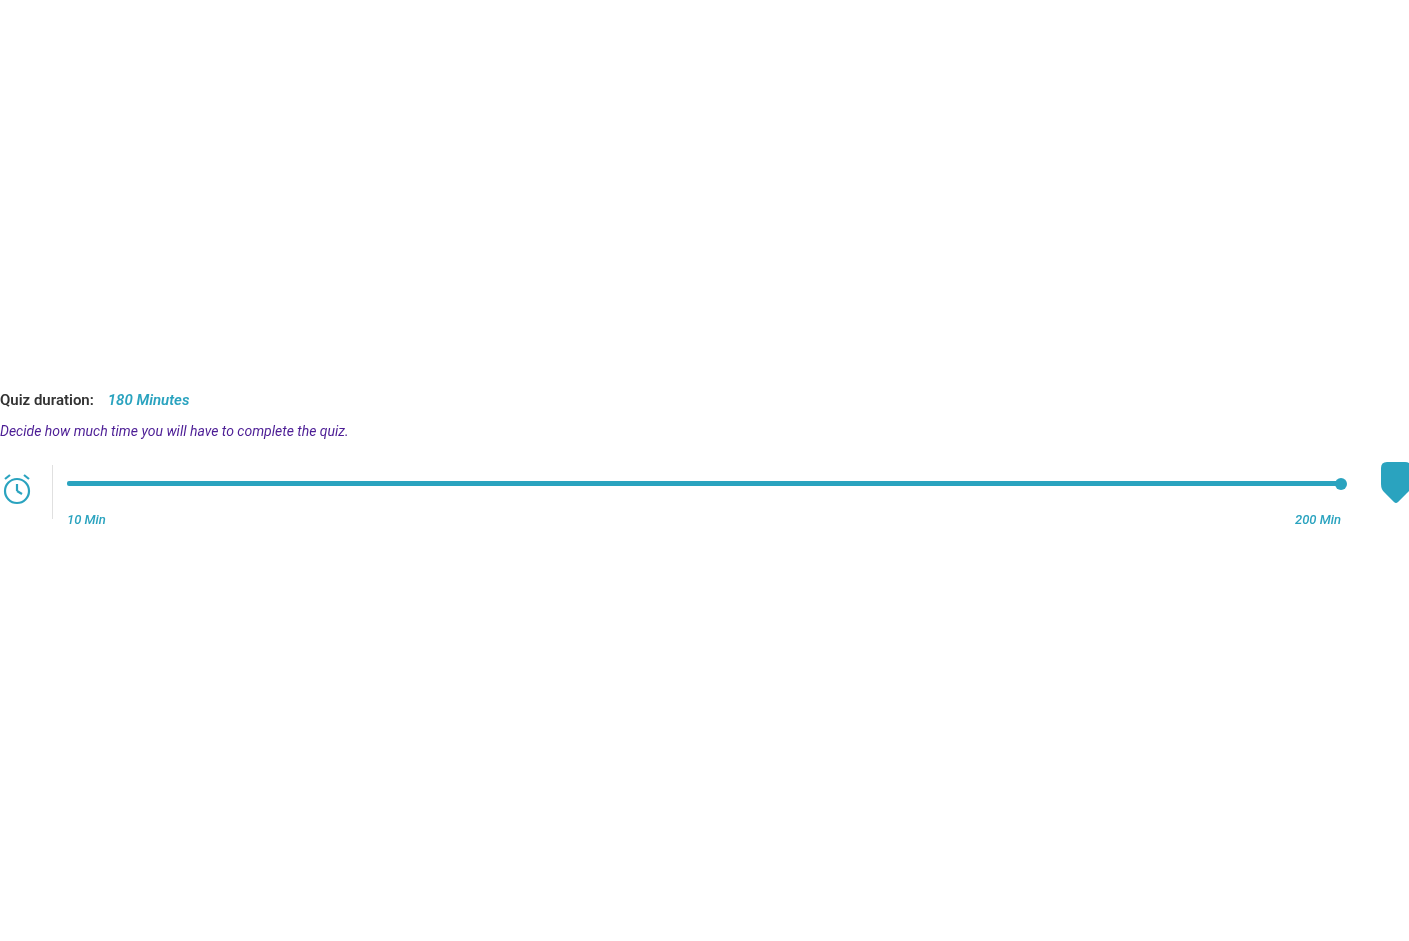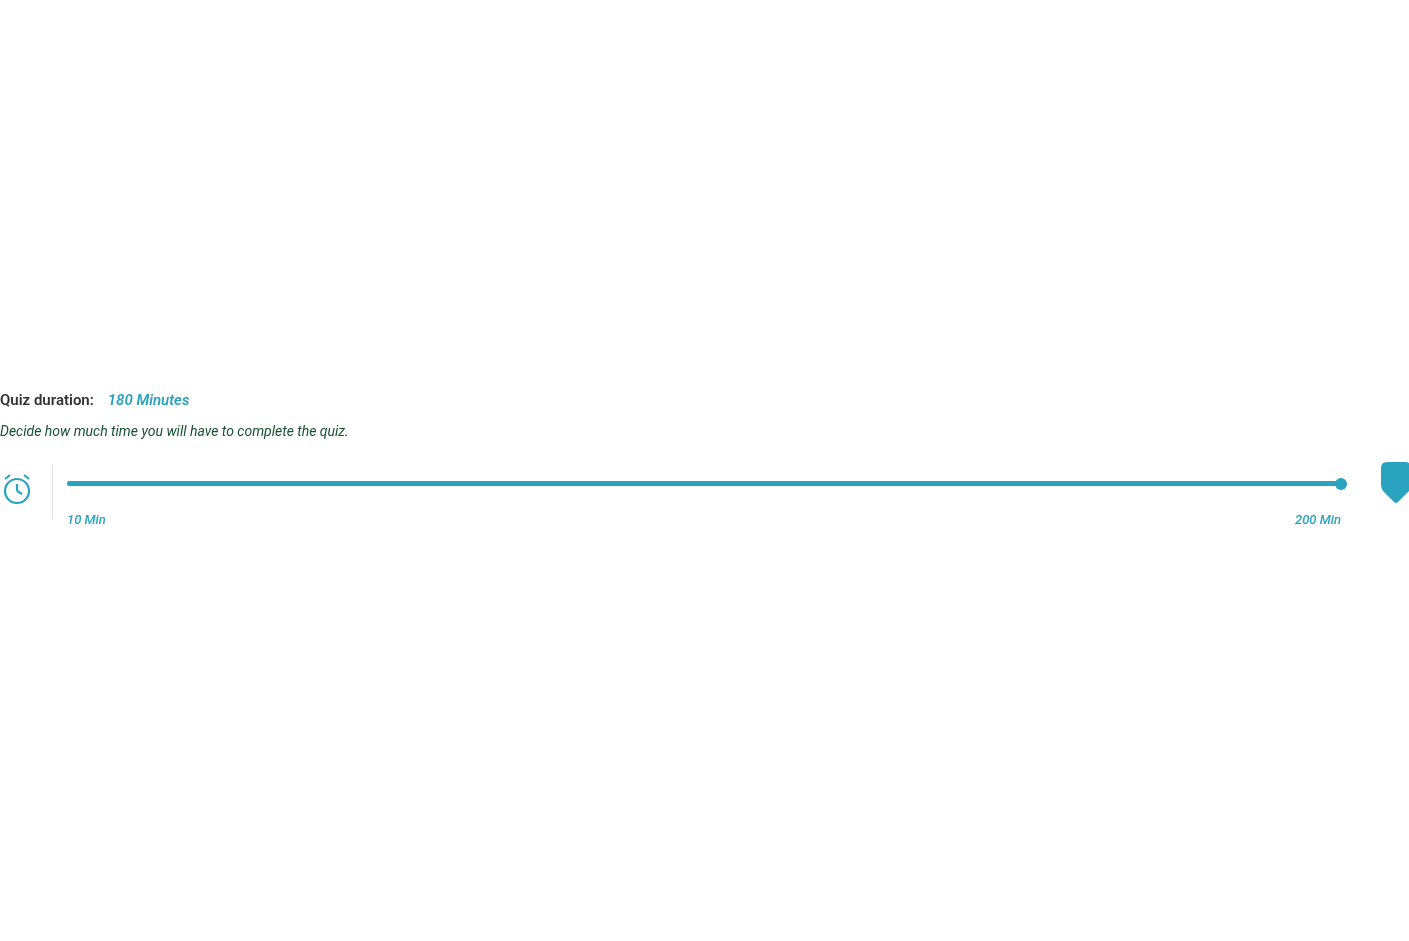--- a/index.html
+++ b/index.html
@@ -39,21 +39,21 @@
       font-size: 15px;
       font-style: italic;
       color: #2aa3bf;
       margin-left: 10px;
       display: inline;
     }
     
     .duration-description {
       font-style: italic;
       font-size: 14px;
-      color: #14532d;
+      color: #4c1d95;
       margin-top: 4px;
     }
     
     .slider-container {
       display: flex;
       align-items: flex-start;
       margin-top: 34px;
     }
     
     .alarm-icon-wrapper {

